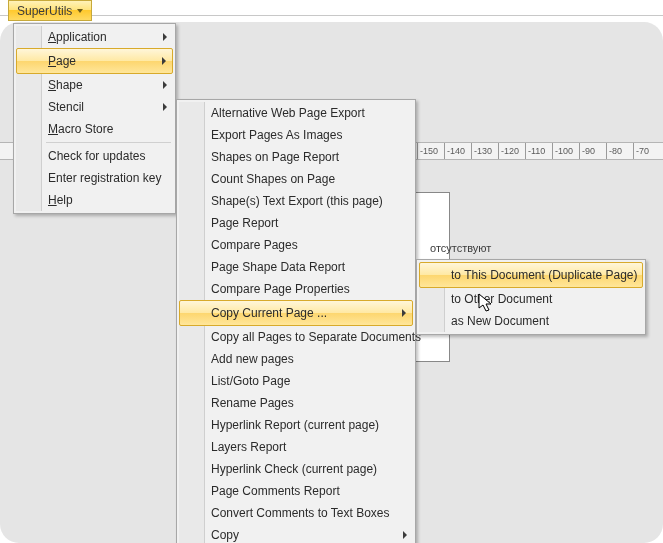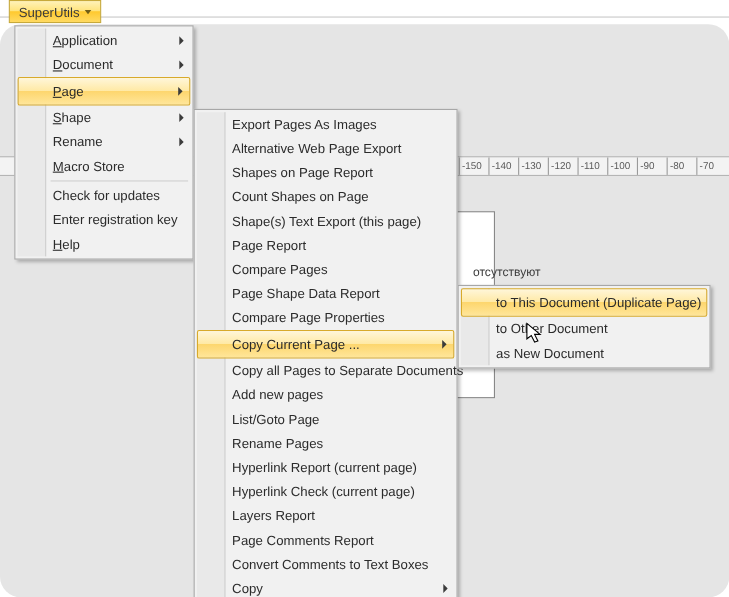--- a/index.html
+++ b/index.html
@@ -87,34 +87,30 @@
   <div class="floating-label">отсутствуют</div>
 </div>
 
 <div class="menu menu1">
   <div class="gutter"></div>
   <div class="items" id="menu1a">
       <div class="item">
         <span class="label"><u>A</u>pplication</span>
         <span class="sub-arrow"></span>
       </div>
-      <div class="item">
-        <span class="label"><u>D</u>ocument</span>
-        <span class="sub-arrow"></span>
-      </div>
       <div class="item hover">
         <span class="label"><u>P</u>age</span>
         <span class="sub-arrow"></span>
       </div>
       <div class="item">
         <span class="label"><u>S</u>hape</span>
         <span class="sub-arrow"></span>
       </div>
       <div class="item">
-        <span class="label">Rename</span>
+        <span class="label">Stencil</span>
         <span class="sub-arrow"></span>
       </div>
       <div class="item">
         <span class="label"><u>M</u>acro Store</span>
       </div>
     </div>
   <div class="sep"></div>
   <div class="items" id="menu1b">
       <div class="item">
         <span class="label">Check for updates</span>
@@ -125,24 +121,24 @@
       <div class="item">
         <span class="label"><u>H</u>elp</span>
       </div>
     </div>
 </div>
 
 <div class="menu menu2">
   <div class="gutter"></div>
   <div class="items" id="menu2">
       <div class="item">
+        <span class="label">Alternative Web Page Export</span>
+      </div>
+      <div class="item">
         <span class="label">Export Pages As Images</span>
-      </div>
-      <div class="item">
-        <span class="label">Alternative Web Page Export</span>
       </div>
       <div class="item">
         <span class="label">Shapes on Page Report</span>
       </div>
       <div class="item">
         <span class="label">Count Shapes on Page</span>
       </div>
       <div class="item">
         <span class="label">Shape(s) Text Export (this page)</span>
       </div>
@@ -171,24 +167,24 @@
       <div class="item">
         <span class="label">List/Goto Page</span>
       </div>
       <div class="item">
         <span class="label">Rename Pages</span>
       </div>
       <div class="item">
         <span class="label">Hyperlink Report (current page)</span>
       </div>
       <div class="item">
+        <span class="label">Layers Report</span>
+      </div>
+      <div class="item">
         <span class="label">Hyperlink Check (current page)</span>
-      </div>
-      <div class="item">
-        <span class="label">Layers Report</span>
       </div>
       <div class="item">
         <span class="label">Page Comments Report</span>
       </div>
       <div class="item">
         <span class="label">Convert Comments to Text Boxes</span>
       </div>
       <div class="item">
         <span class="label">Copy</span>
         <span class="sub-arrow"></span>

